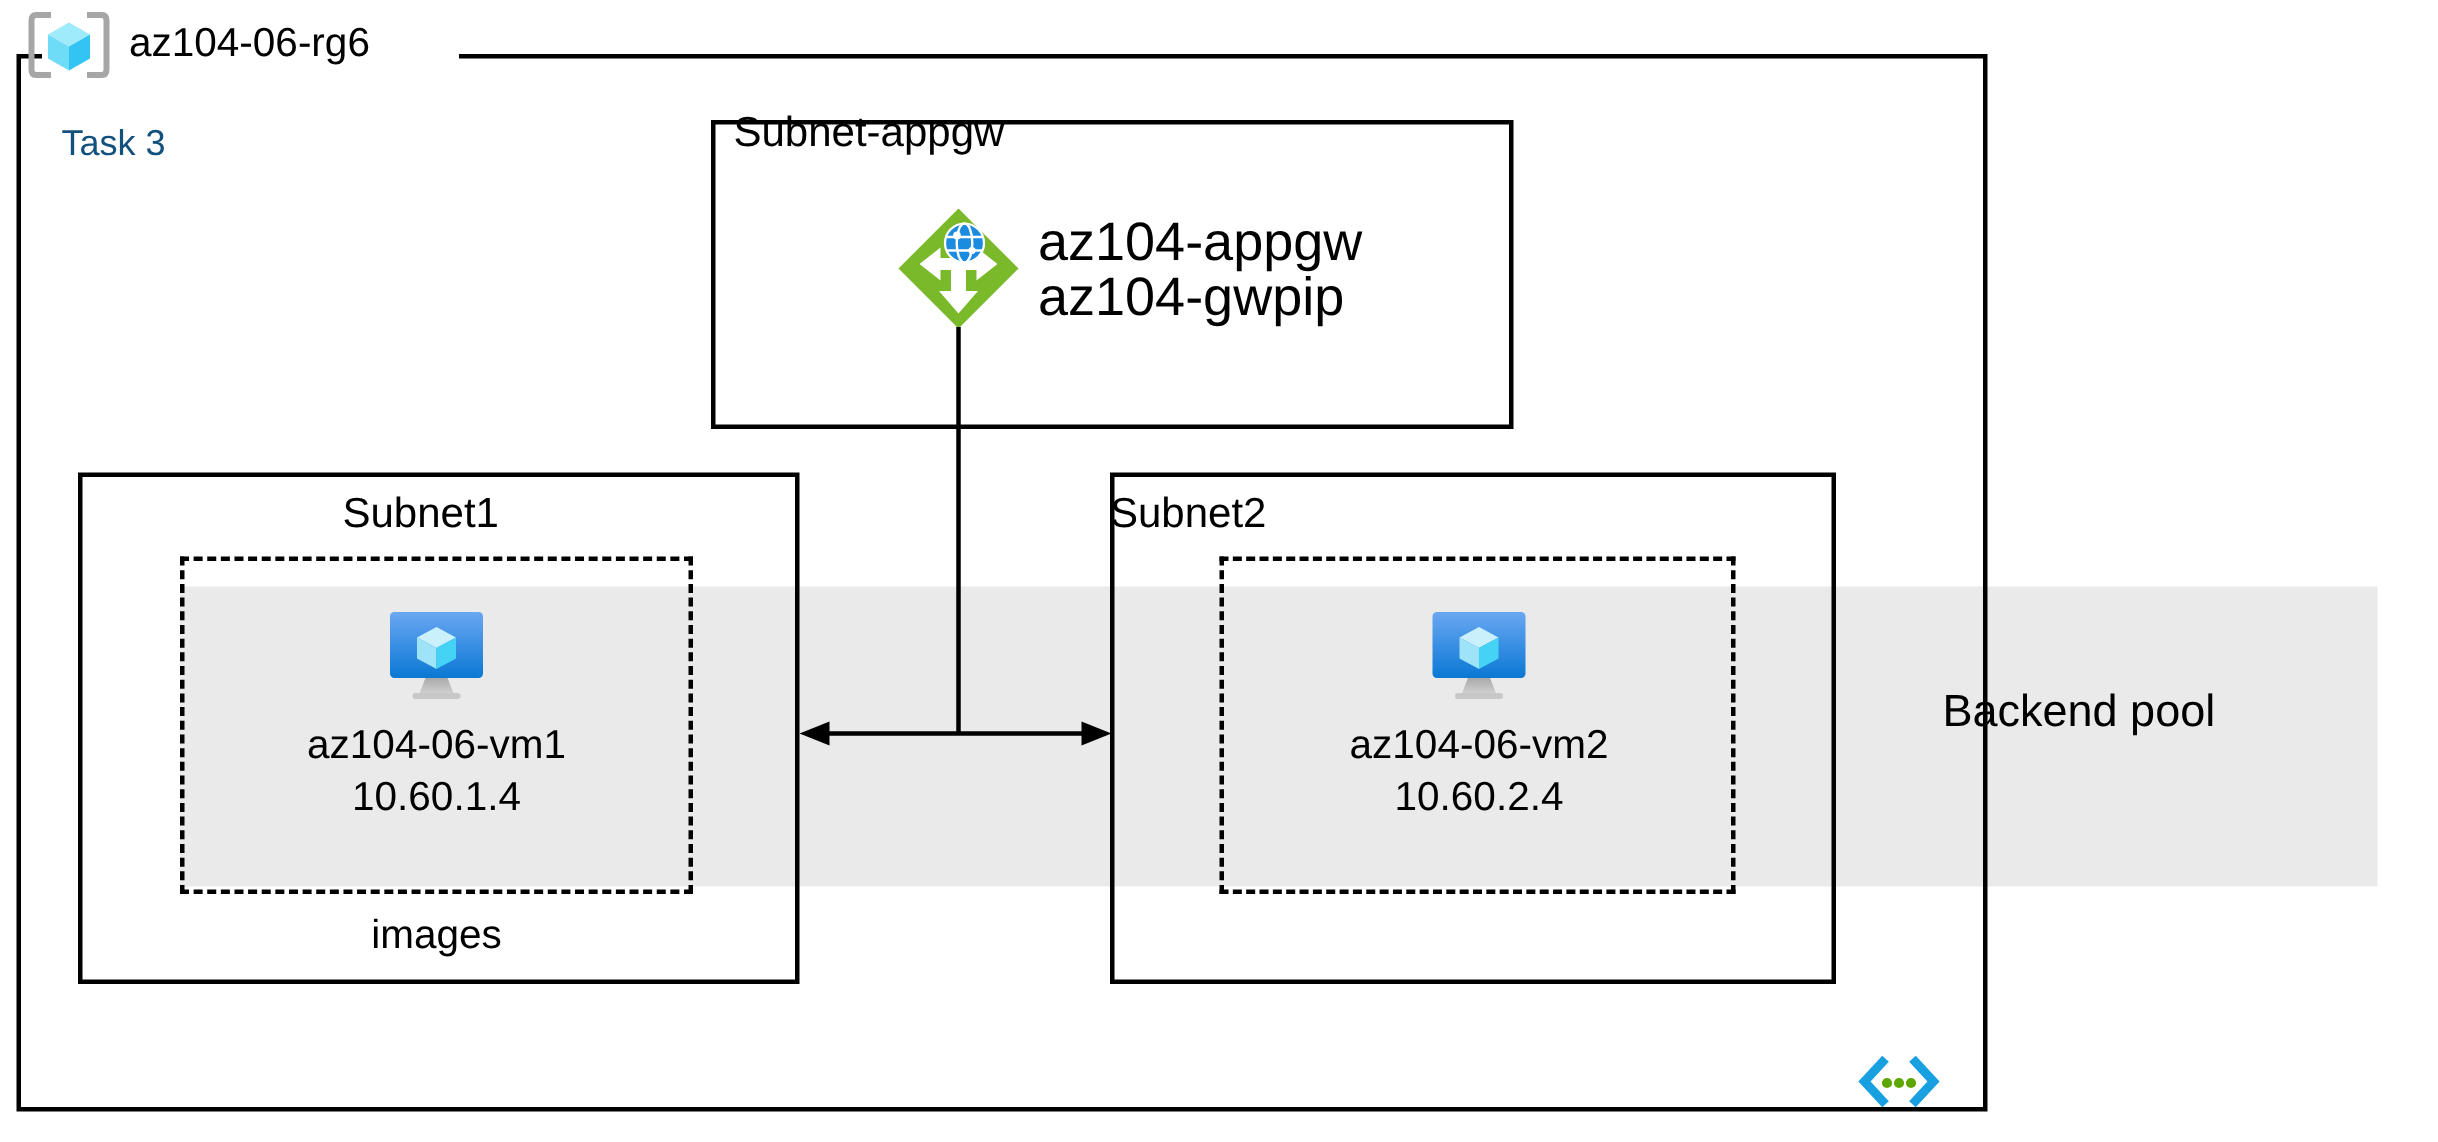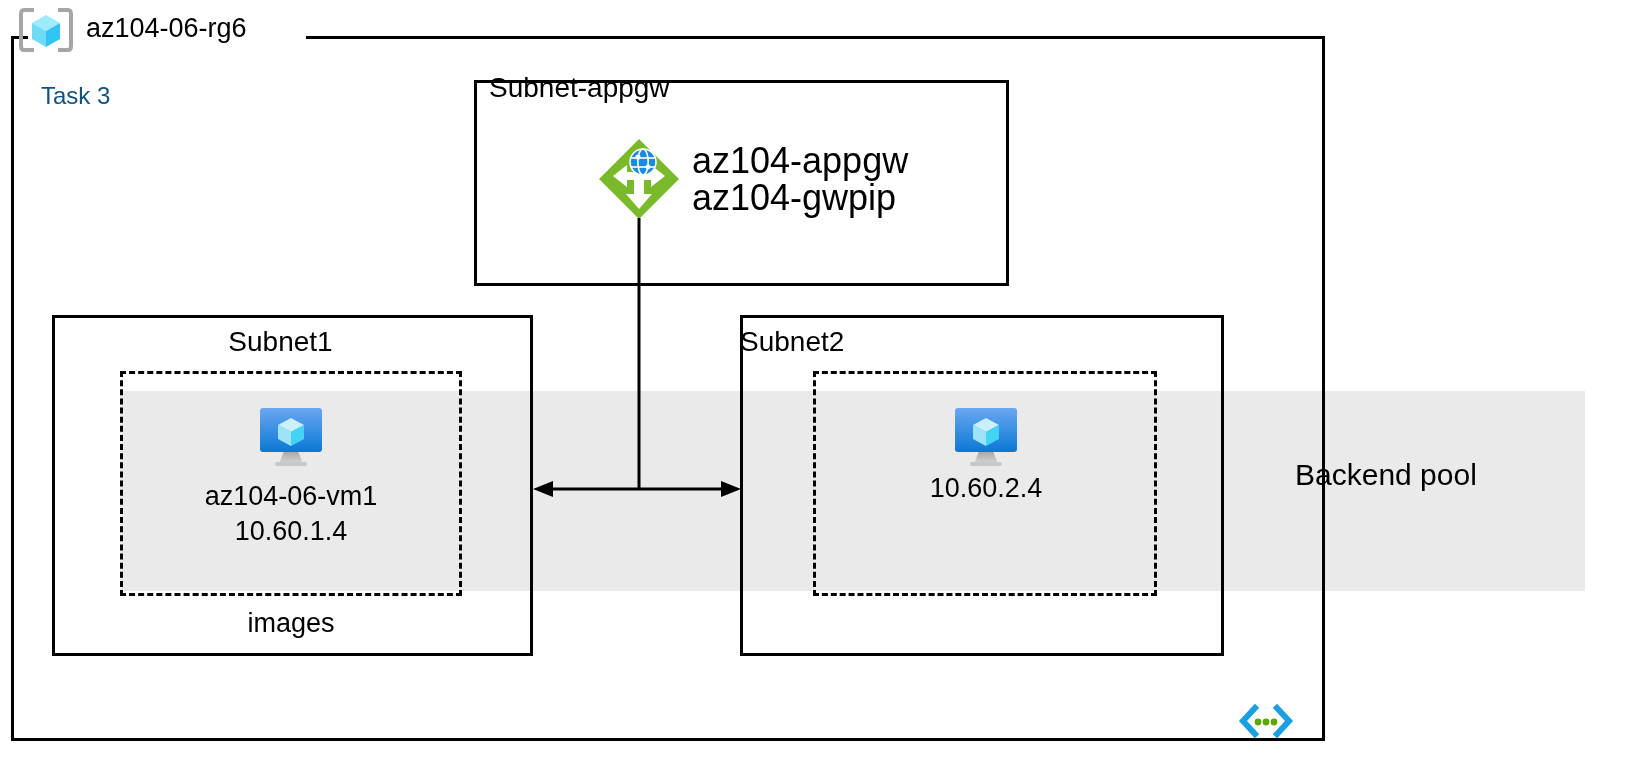--- a/index.html
+++ b/index.html
@@ -278,20 +278,21 @@
           <stop offset="100%" stop-color="#D6D6D6"></stop>
         </linearGradient>
       </defs>
       <path d="M31 52 h14 l5 13 H26 z" fill="url(#vmStand2)"></path>
       <rect x="22" y="63" width="32" height="4" rx="2" fill="#C8C8C8"></rect>
       <rect x="7" y="9" width="62" height="44" rx="3" fill="url(#vmScreen2)"></rect>
       <polygon points="38,19 51,26 38,33 25,26" fill="#C9F0FB"></polygon>
       <polygon points="25,26 38,33 38,47 25,40" fill="#9EE3F7"></polygon>
       <polygon points="51,26 51,40 38,47 38,33" fill="#45D3F5"></polygon>
     </svg>
+    <div class="vm-name">az104-06-vm2</div>
     <div class="vm-ip">10.60.2.4</div>
   </div>
 
 
   <svg id="connectors" viewBox="0 0 1625 761">
 
     <line x1="639" y1="218" x2="639" y2="489" stroke="#000000" stroke-width="3"></line>
 
     <line x1="547" y1="489" x2="727" y2="489" stroke="#000000" stroke-width="3"></line>
     <polygon points="533,489 553,481 553,497" fill="#000000"></polygon>

